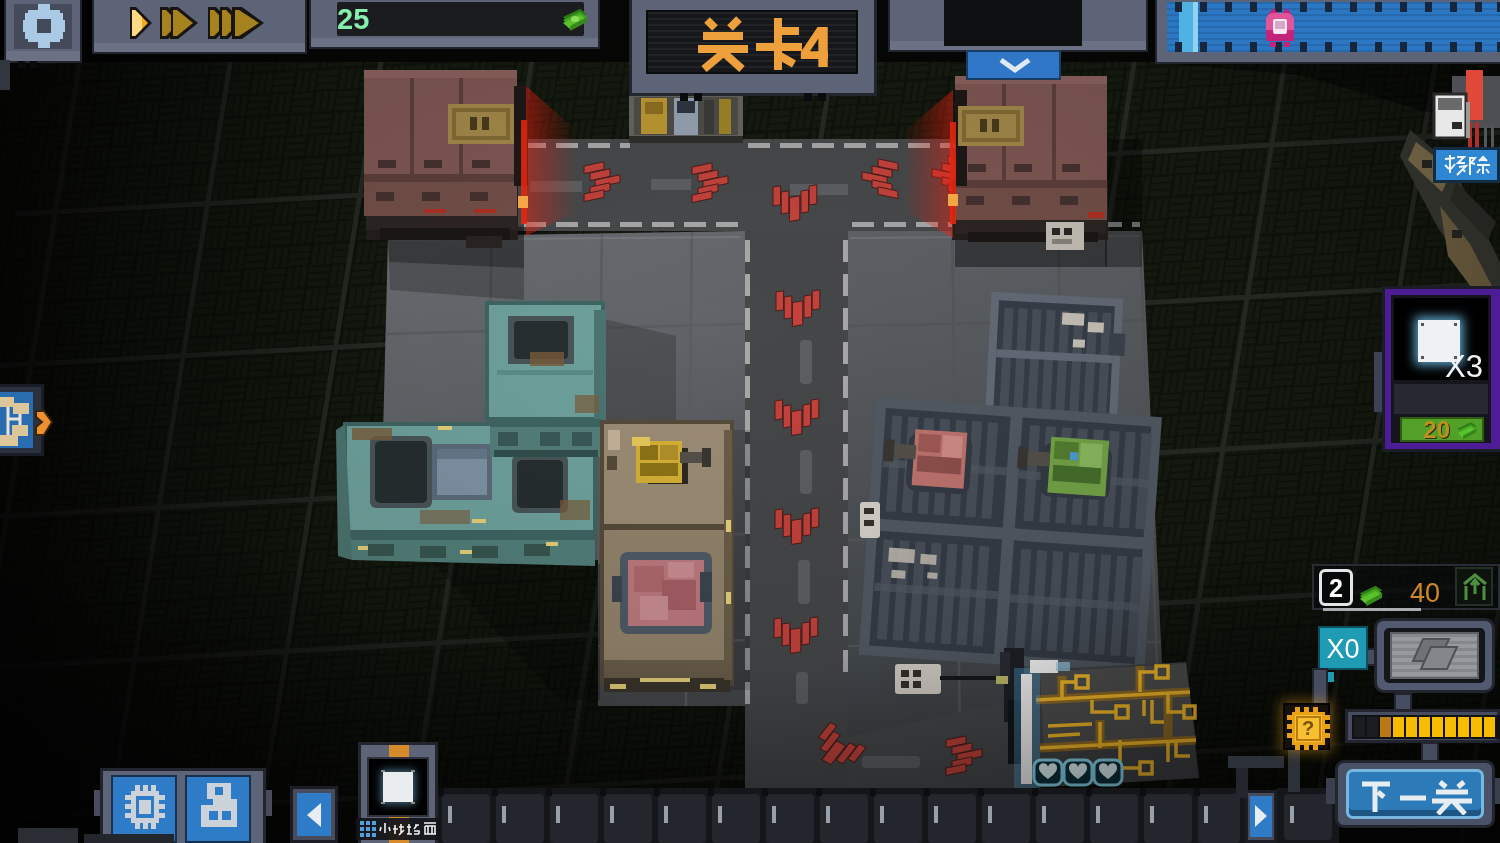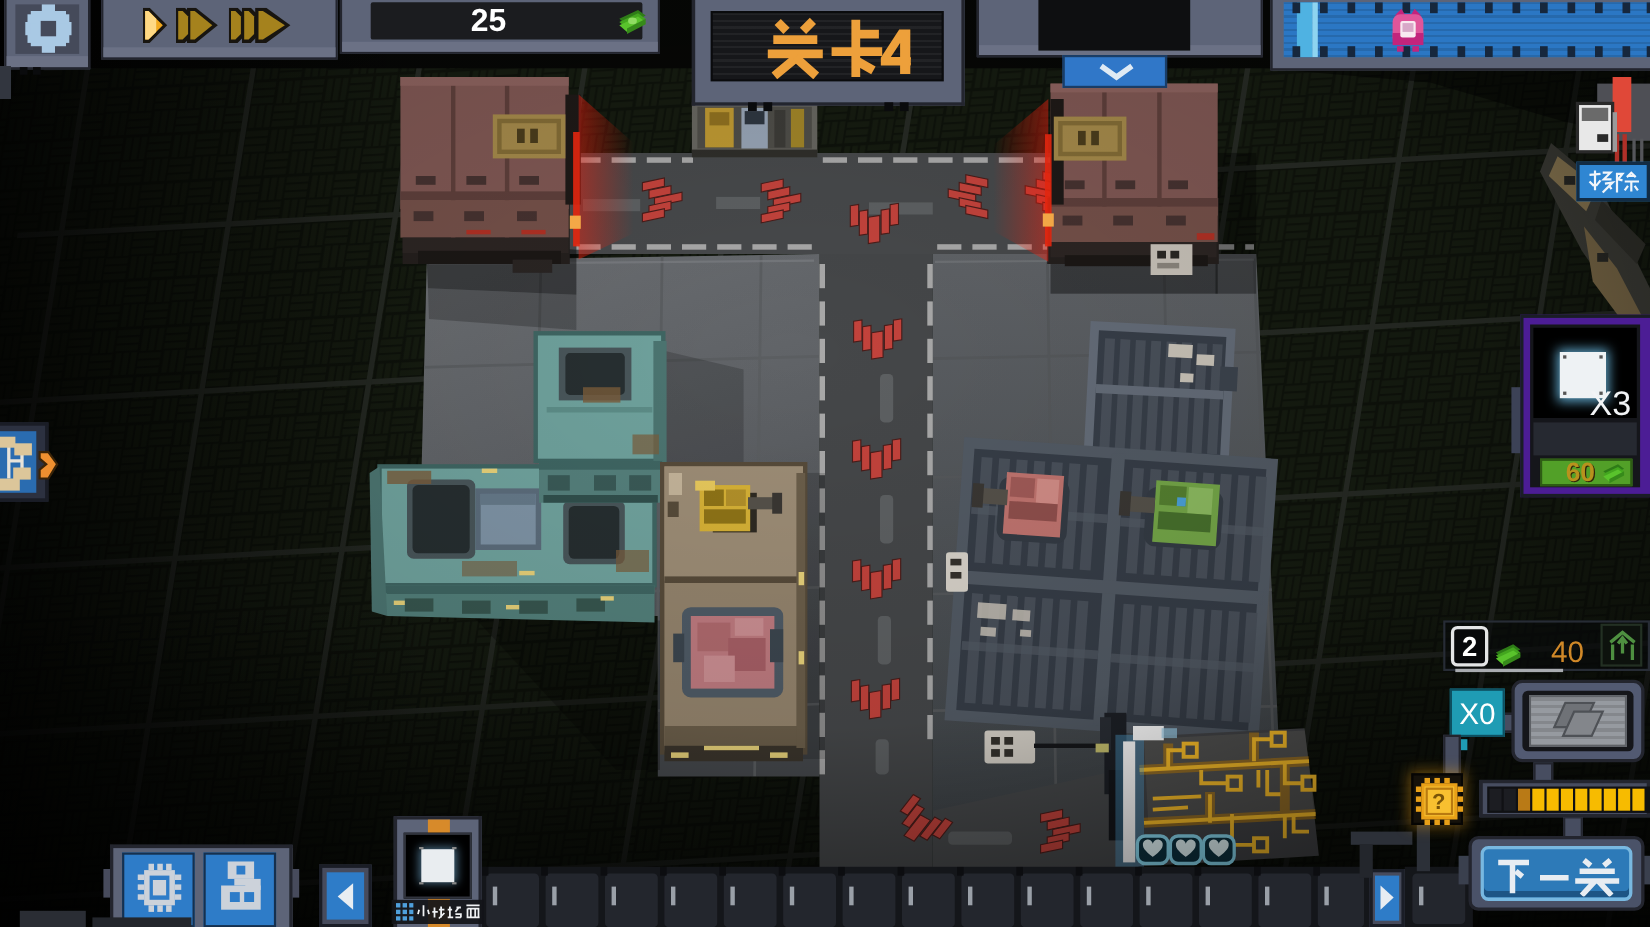--- a/index.html
+++ b/index.html
@@ -622,21 +622,21 @@
     <polygon points="24,0 34,0 56,16 34,32 24,32" fill="#181510"></polygon>
     <polygon points="2,3 6,3 11,8 11,24 6,29 2,29" fill="#a5821d"></polygon>
     <polygon points="14,3 18,3 23,8 23,24 18,29 14,29" fill="#a5821d"></polygon>
     <polygon points="27,3 31,3 51,16 31,29 27,29" fill="#a5821d"></polygon>
   </svg>
 </div>
 
 <div class="abs" style="left:309px;top:0;width:291px;height:49px;background:#5d6478;border:2px solid #23252e;border-top:none">
   <div class="abs" style="left:0;bottom:0;width:100%;height:9px;background:#6b7185"></div>
   <div class="abs" style="left:26px;top:2px;width:247px;height:34px;background:#1b1c1f;border-radius:2px"></div>
-  <div class="abs" style="left:26px;top:2px;width:214px;height:34px;color:#ffffff;font-size:29px;font-weight:bold;text-align:center;line-height:34px">25</div>
+  <div class="abs" style="left:26px;top:2px;width:214px;height:34px;color:#86efac;font-size:29px;font-weight:bold;text-align:left;line-height:34px">25</div>
 
   <svg class="abs" style="left:249px;top:5px" width="30" height="28" viewBox="0 0 30 28">
     <polygon points="3,12 20,4 27,9 10,18" fill="#2e7c17"></polygon>
     <polygon points="3,15 20,7 27,12 10,21" fill="#43a61f"></polygon>
     <polygon points="3,18 20,10 27,15 10,24" fill="#59c32c"></polygon>
     <polygon points="10,21 27,12 27,17 10,26" fill="#368a1a"></polygon>
     <ellipse cx="15" cy="14" rx="4" ry="3" fill="#8fdc62"></ellipse>
   </svg>
 </div>
 
@@ -755,21 +755,21 @@
   <div class="abs" style="left:6px;top:6px;width:100px;height:148px;background:#15161b"></div>
   <div class="abs" style="left:9px;top:9px;width:94px;height:82px;background:#000"></div>
   <div class="abs" style="left:33px;top:31px;width:42px;height:42px;background:#eef2f4;box-shadow:0 0 10px 3px rgba(120,210,255,0.8)"></div>
   <div class="abs" style="left:36px;top:34px;width:3px;height:3px;background:#555"></div>
   <div class="abs" style="left:69px;top:34px;width:3px;height:3px;background:#555"></div>
   <div class="abs" style="left:36px;top:67px;width:3px;height:3px;background:#555"></div>
   <div class="abs" style="left:69px;top:67px;width:3px;height:3px;background:#555"></div>
   <div class="abs" style="left:60px;top:64px;width:46px;height:28px;color:#f2f4f6;font-size:31px;line-height:28px">X3</div>
   <div class="abs" style="left:9px;top:95px;width:94px;height:30px;background:#262931"></div>
   <div class="abs" style="left:15px;top:128px;width:84px;height:25px;background:#52a028;border:2px solid #2e5c14">
-    <div class="abs" style="left:8px;top:-1px;width:40px;height:22px;color:#b8921d;font-size:24px;font-weight:bold;text-align:right;line-height:24px;text-shadow:1px 1px 0 #33260a">60</div>
+    <div class="abs" style="left:8px;top:-1px;width:40px;height:22px;color:#b8921d;font-size:24px;font-weight:bold;text-align:right;line-height:24px;text-shadow:1px 1px 0 #33260a">20</div>
     <svg class="abs" style="left:52px;top:0px" width="26" height="22" viewBox="0 0 30 28">
       <polygon points="3,12 20,4 27,9 10,18" fill="#2e7c17"></polygon>
       <polygon points="3,15 20,7 27,12 10,21" fill="#43a61f"></polygon>
       <polygon points="3,18 20,10 27,15 10,24" fill="#59c32c"></polygon>
       <polygon points="10,21 27,12 27,17 10,26" fill="#368a1a"></polygon>
     </svg>
   </div>
 </div>
 <div class="abs" style="left:1374px;top:352px;width:8px;height:60px;background:#3c4256"></div>
 

